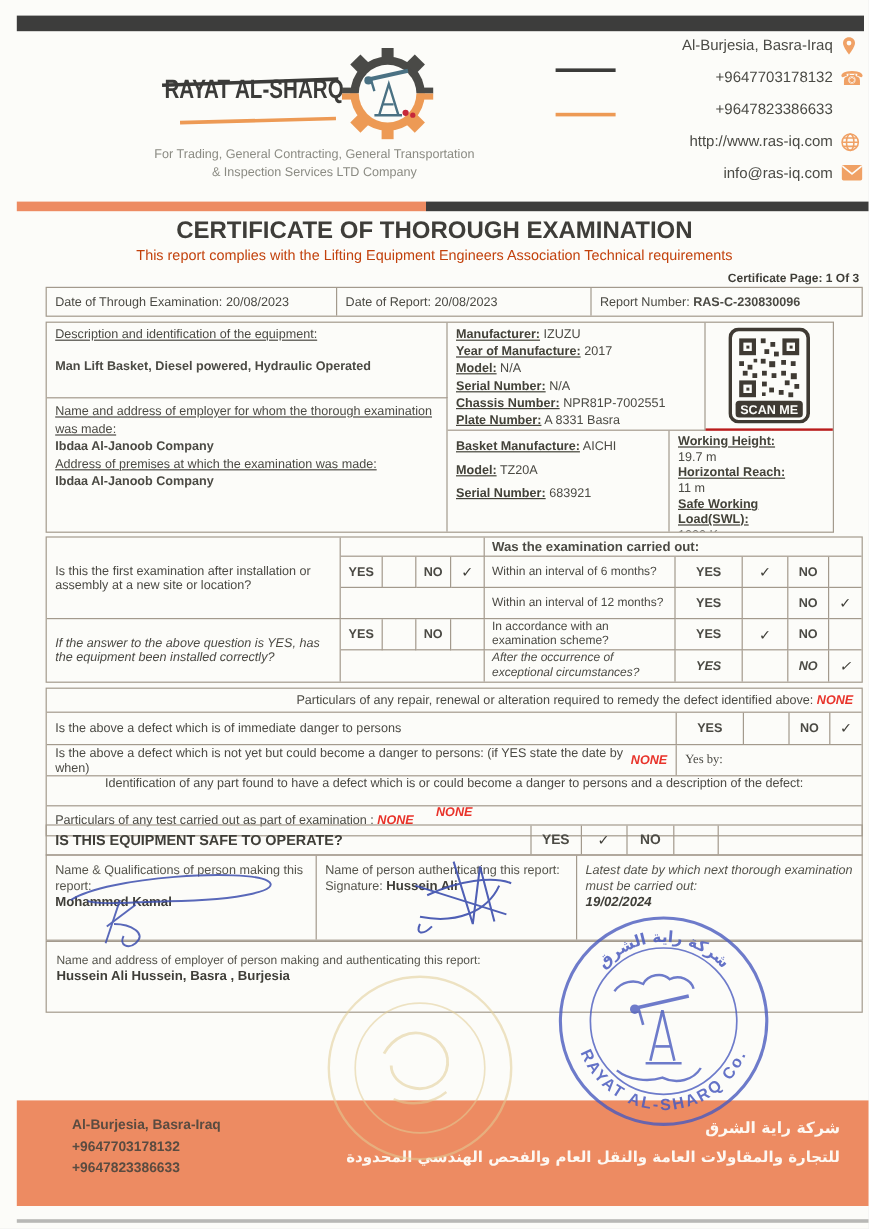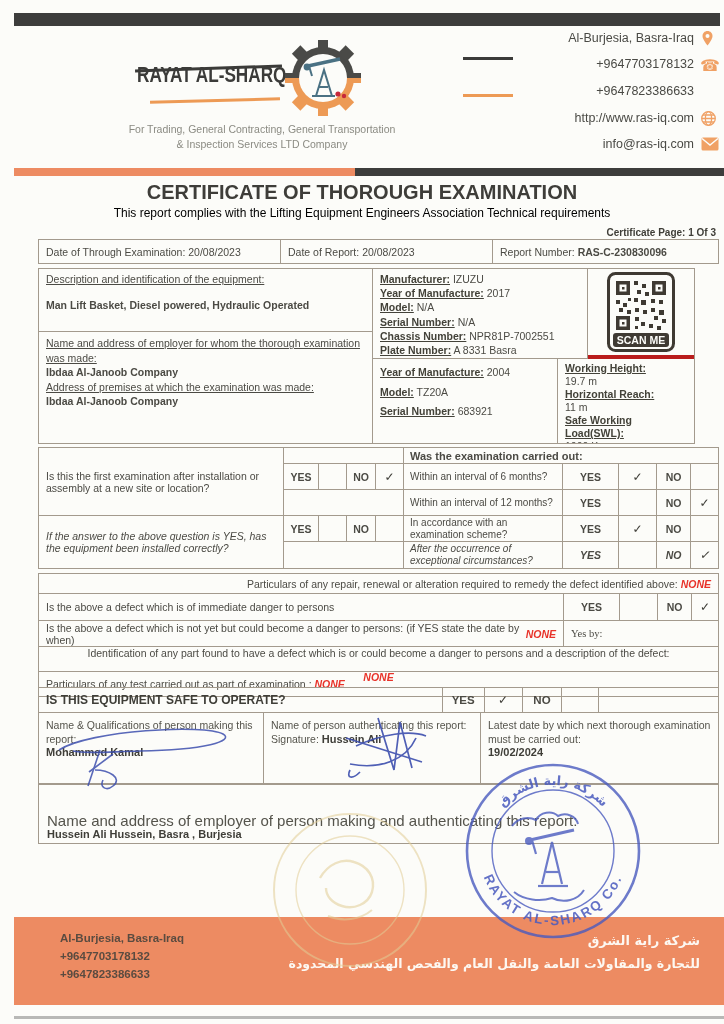--- a/index.html
+++ b/index.html
@@ -18,21 +18,21 @@
   .small { font-size:10.5px; }
   
   .logo-en { font-size:22px; font-weight:700; color:#3b3b39; letter-spacing:0px;
              transform:scaleX(0.78); transform-origin:left center; white-space:nowrap; }
   .logo-ar { font-size:29px; font-weight:700; color:#3b3b39; white-space:nowrap; }
   .tagline { width:280px; text-align:center; font-size:10.5px; color:#8b8b83; line-height:15px; }
   .contact-row { position:absolute; right:30px; text-align:right; font-size:12.5px; color:#4a4a45; }
   .contact-icon { position:absolute; width:17px; height:17px; }
   
   .title { width:724px; text-align:center; font-size:20px; font-weight:700; color:#3E3D39; }
-  .subtitle { width:724px; text-align:center; font-size:12px; color:#000000; }
+  .subtitle { width:724px; text-align:center; font-size:12px; color:#c2410c; }
   .certpage { font-size:10px; font-weight:600; color:#3F3E38; }
   
   .tbl { position:absolute; border:1px solid #A39A8D; background:transparent; }
   .cell { border-right:1px solid #A39A8D; padding:2px 7px; font-size:10.5px; overflow:hidden; }
   .rowline { border-bottom:1px solid #A39A8D; }
   .flexrow { display:flex; }
   .vcenter { display:flex; align-items:center; }
   .center { display:flex; align-items:center; justify-content:center; }
   .yn { font-weight:700; font-size:10.5px; }
   .chk { font-size:12px; color:#3F3E38; }
@@ -183,21 +183,21 @@
 
     <div class="abs cell" style="left:334px; top:0; width:215px; height:90px; border-bottom:1px solid #A39A8D; padding-top:3px; line-height:14.2px;">
       <div class="eq-line"><span class="eq-label">Manufacturer:</span> <span>IZUZU</span></div>
       <div class="eq-line"><span class="eq-label">Year of Manufacture:</span> <span>2017</span></div>
       <div class="eq-line"><span class="eq-label">Model:</span> <span>N/A</span></div>
       <div class="eq-line"><span class="eq-label">Serial Number:</span> <span>N/A</span></div>
       <div class="eq-line"><span class="eq-label">Chassis Number:</span> <span>NPR81P-7002551</span></div>
       <div class="eq-line"><span class="eq-label">Plate Number:</span> <span>A 8331 Basra</span></div>
     </div>
 
-    <div class="abs center" style="left:549px; top:0; width:106px; height:90px; border-bottom:4px solid #b91c1c;">
+    <div class="abs center" style="left:549px; top:0; width:106px; height:90px; border-bottom:2px solid #b91c1c;">
       <div>
         <svg width="68" height="80" viewBox="0 0 68 80">
           <rect x="1.5" y="1.5" width="65" height="77" rx="7" fill="#FCFCF9" stroke="#3F3A33" stroke-width="3"></rect>
           <g fill="#3F3A33">
             <rect x="9" y="9" width="14" height="14"></rect>
               <rect x="45" y="9" width="14" height="14"></rect>
               <rect x="9" y="44" width="14" height="14"></rect>
             <g fill="#FCFCF9">
                 <rect x="12.5" y="12.5" width="7" height="7"></rect>
                 <rect x="48.5" y="12.5" width="7" height="7"></rect>
@@ -231,21 +231,21 @@
               <rect x="50" y="54" width="4" height="4"></rect>
               <rect x="28" y="54" width="3" height="3"></rect>
           </g>
           <rect x="6" y="61" width="56" height="14" rx="3" fill="#3F3A33"></rect>
           <text x="34" y="72" text-anchor="middle" font-family="Liberation Sans, sans-serif" font-size="10.5" font-weight="700" fill="#FCFCF9">SCAN ME</text>
         </svg>
       </div>
     </div>
 
     <div class="abs cell" style="left:334px; top:90px; width:185px; height:84px; padding-top:4px; line-height:19.5px;">
-      <div class="eq-line"><span class="eq-label">Year of Manufacture:</span> <span>2004</span></div>
+      <div class="eq-line"><span class="eq-label">Basket Manufacture:</span> <span>AICHI</span></div>
       <div class="eq-line"><span class="eq-label">Model:</span> <span>TZ20A</span></div>
       <div class="eq-line"><span class="eq-label">Serial Number:</span> <span>683921</span></div>
     </div>
 
     <div class="abs cell" style="left:519px; top:90px; width:136px; height:84px; border-right:none; padding-top:3px; line-height:13px;">
       <div class="eq-line eq-label">Working Height:</div>
       <div class="eq-line">19.7 m</div>
       <div class="eq-line eq-label">Horizontal Reach:</div>
       <div class="eq-line">11 m</div>
       <div class="eq-line eq-label">Safe Working Load(SWL):</div>
@@ -333,28 +333,28 @@
 
   <div class="tbl flexrow" style="left:38px; top:712px; width:681px; height:72px;">
     <div class="cell" style="width:225px; padding-top:5px;">
       <div class="sig-label">Name &amp; Qualifications of person making this report:</div>
       <div class="sig-name">Mohammed Kamal</div>
     </div>
     <div class="cell" style="width:217px; padding-top:5px;">
       <div class="sig-label">Name of person authenticating this report:</div>
       <div class="sig-label"><span>Signature:</span> <span class="sig-name">Hussein Ali</span></div>
     </div>
-    <div class="cell" style="width:237px; border-right:none; padding-top:5px;">
+    <div class="cell" style="width:237px; border-right:none; padding-top:5px;font-style:italic;">
       <div class="sig-label">Latest date by which next thorough examination must be carried out:</div>
       <div class="sig-name">19/02/2024</div>
     </div>
   </div>
 
   <div class="tbl" style="left:38px; top:784px; width:681px; height:60px; padding:9px 8px;">
-    <div class="sig-label" style="font-size:15px;margin-top:20px;">Name and address of employer of person making and authenticating this report:</div>
+    <div class="sig-label" style="font-size:10px;">Name and address of employer of person making and authenticating this report:</div>
     <div class="sig-name" style="font-size:11px;">Hussein Ali Hussein, Basra , Burjesia</div>
   </div>
 
   <div class="abs" style="left:45px; top:720px; z-index:5; pointer-events:none;">
     <svg width="220" height="70" viewBox="0 0 220 70" fill="none" stroke="#3D4FAE" stroke-width="1.6" opacity="0.85">
       <path d="M14,30 C45,10 160,4 178,14 C190,21 160,30 95,31 C60,32 38,34 28,31"></path>
       <path d="M55,30 l-12,36"></path>
       <path d="M44,52 l24,-18"></path>
       <path d="M50,50 c14,0 28,8 18,16 c-6,5 -14,2 -10,-6"></path>
     </svg>

